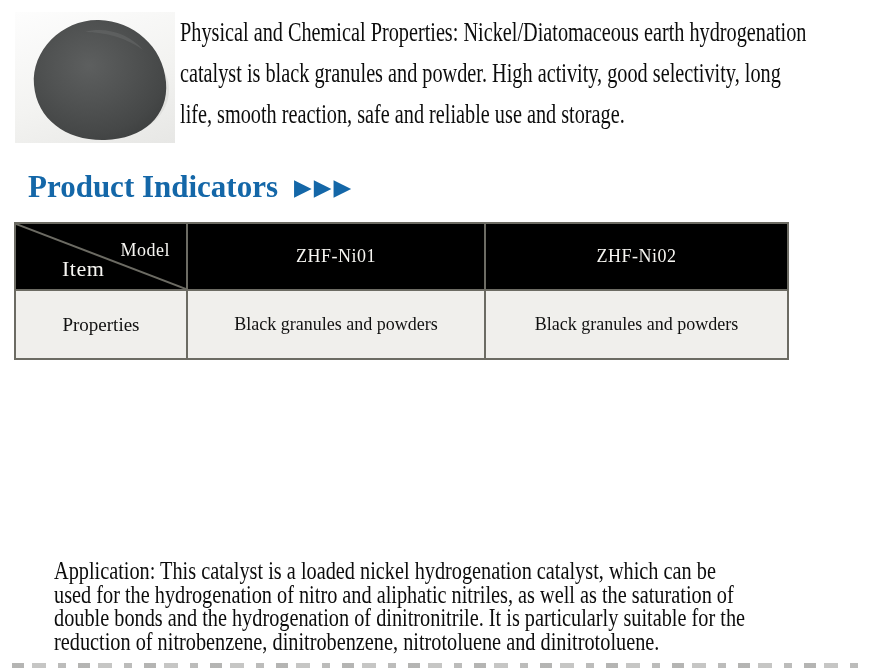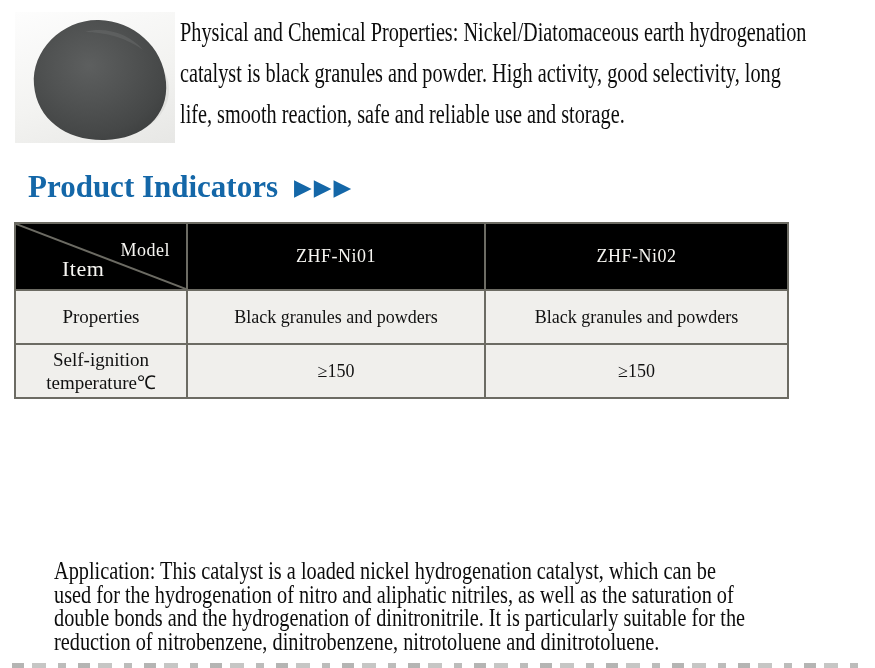--- a/index.html
+++ b/index.html
@@ -62,21 +62,21 @@
   table.spec thead th {
     background:#000000;
     color:#f7f6f2;
     font-weight:normal;
     font-size:18px;
     height:67px;
     letter-spacing:0.5px;
   }
   table.spec tbody td {
     background:#f0efec;
-    height:54px;
+    height:69px;
     font-size:18px;
   }
   table.spec tbody td.label { font-size:19px; }
   .label-line { white-space:pre; line-height:1.22; }
 
   th.corner { position:relative; padding:0; }
   th.corner svg { position:absolute; inset:0; width:100%; height:100%; }
   th.corner .model {
     position:absolute; top:16px; right:16px;
     font-size:18px; color:#f7f6f2;
@@ -162,28 +162,20 @@
   </thead>
   <tbody>
     <tr>
       <td class="label">
         <div class="label-line">Properties</div>
         <div class="label-line"></div>
       </td>
       <td>Black granules and powders</td>
       <td>Black granules and powders</td>
     </tr>
-    <tr>
-      <td class="label">
-        <div class="label-line">Self-ignition</div>
-        <div class="label-line">temperature℃</div>
-      </td>
-      <td>≥150</td>
-      <td>≥150</td>
-    </tr>
   </tbody>
 </table>
 
 <div class="application">
   <div class="line">Application: This catalyst is a loaded nickel hydrogenation catalyst, which can be</div>
   <div class="line">used for the hydrogenation of nitro and aliphatic nitriles, as well as the saturation of</div>
   <div class="line">double bonds and the hydrogenation of dinitronitrile. It is particularly suitable for the</div>
   <div class="line">reduction of nitrobenzene, dinitrobenzene, nitrotoluene and dinitrotoluene.</div>
 </div>
 

